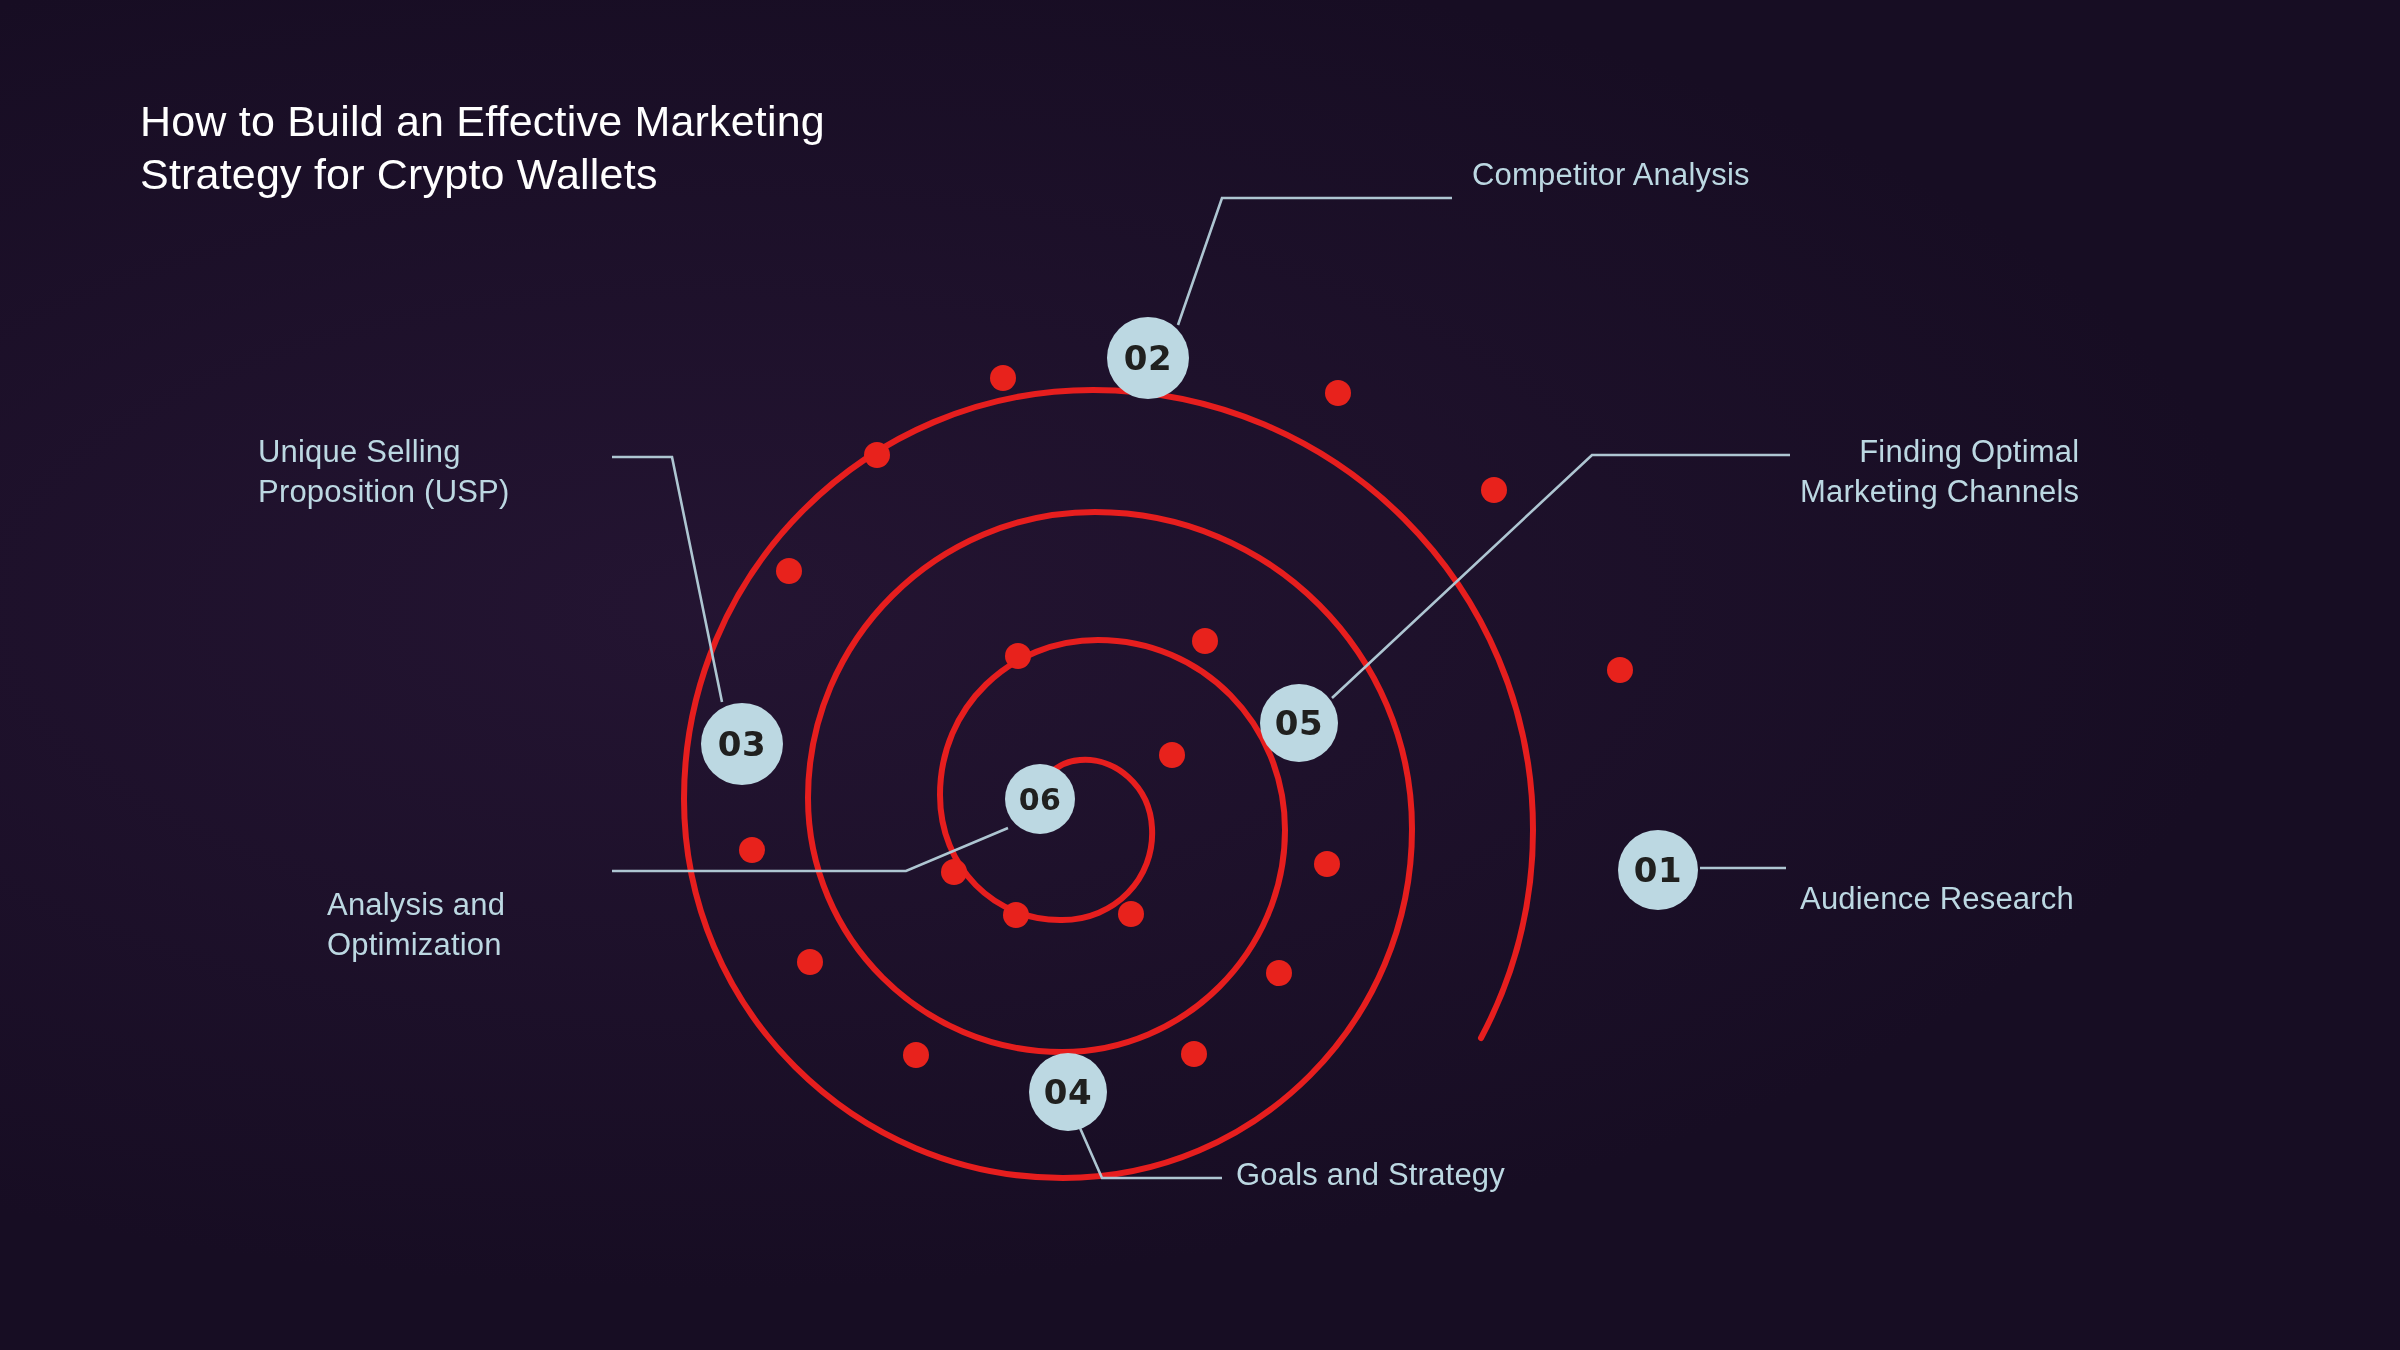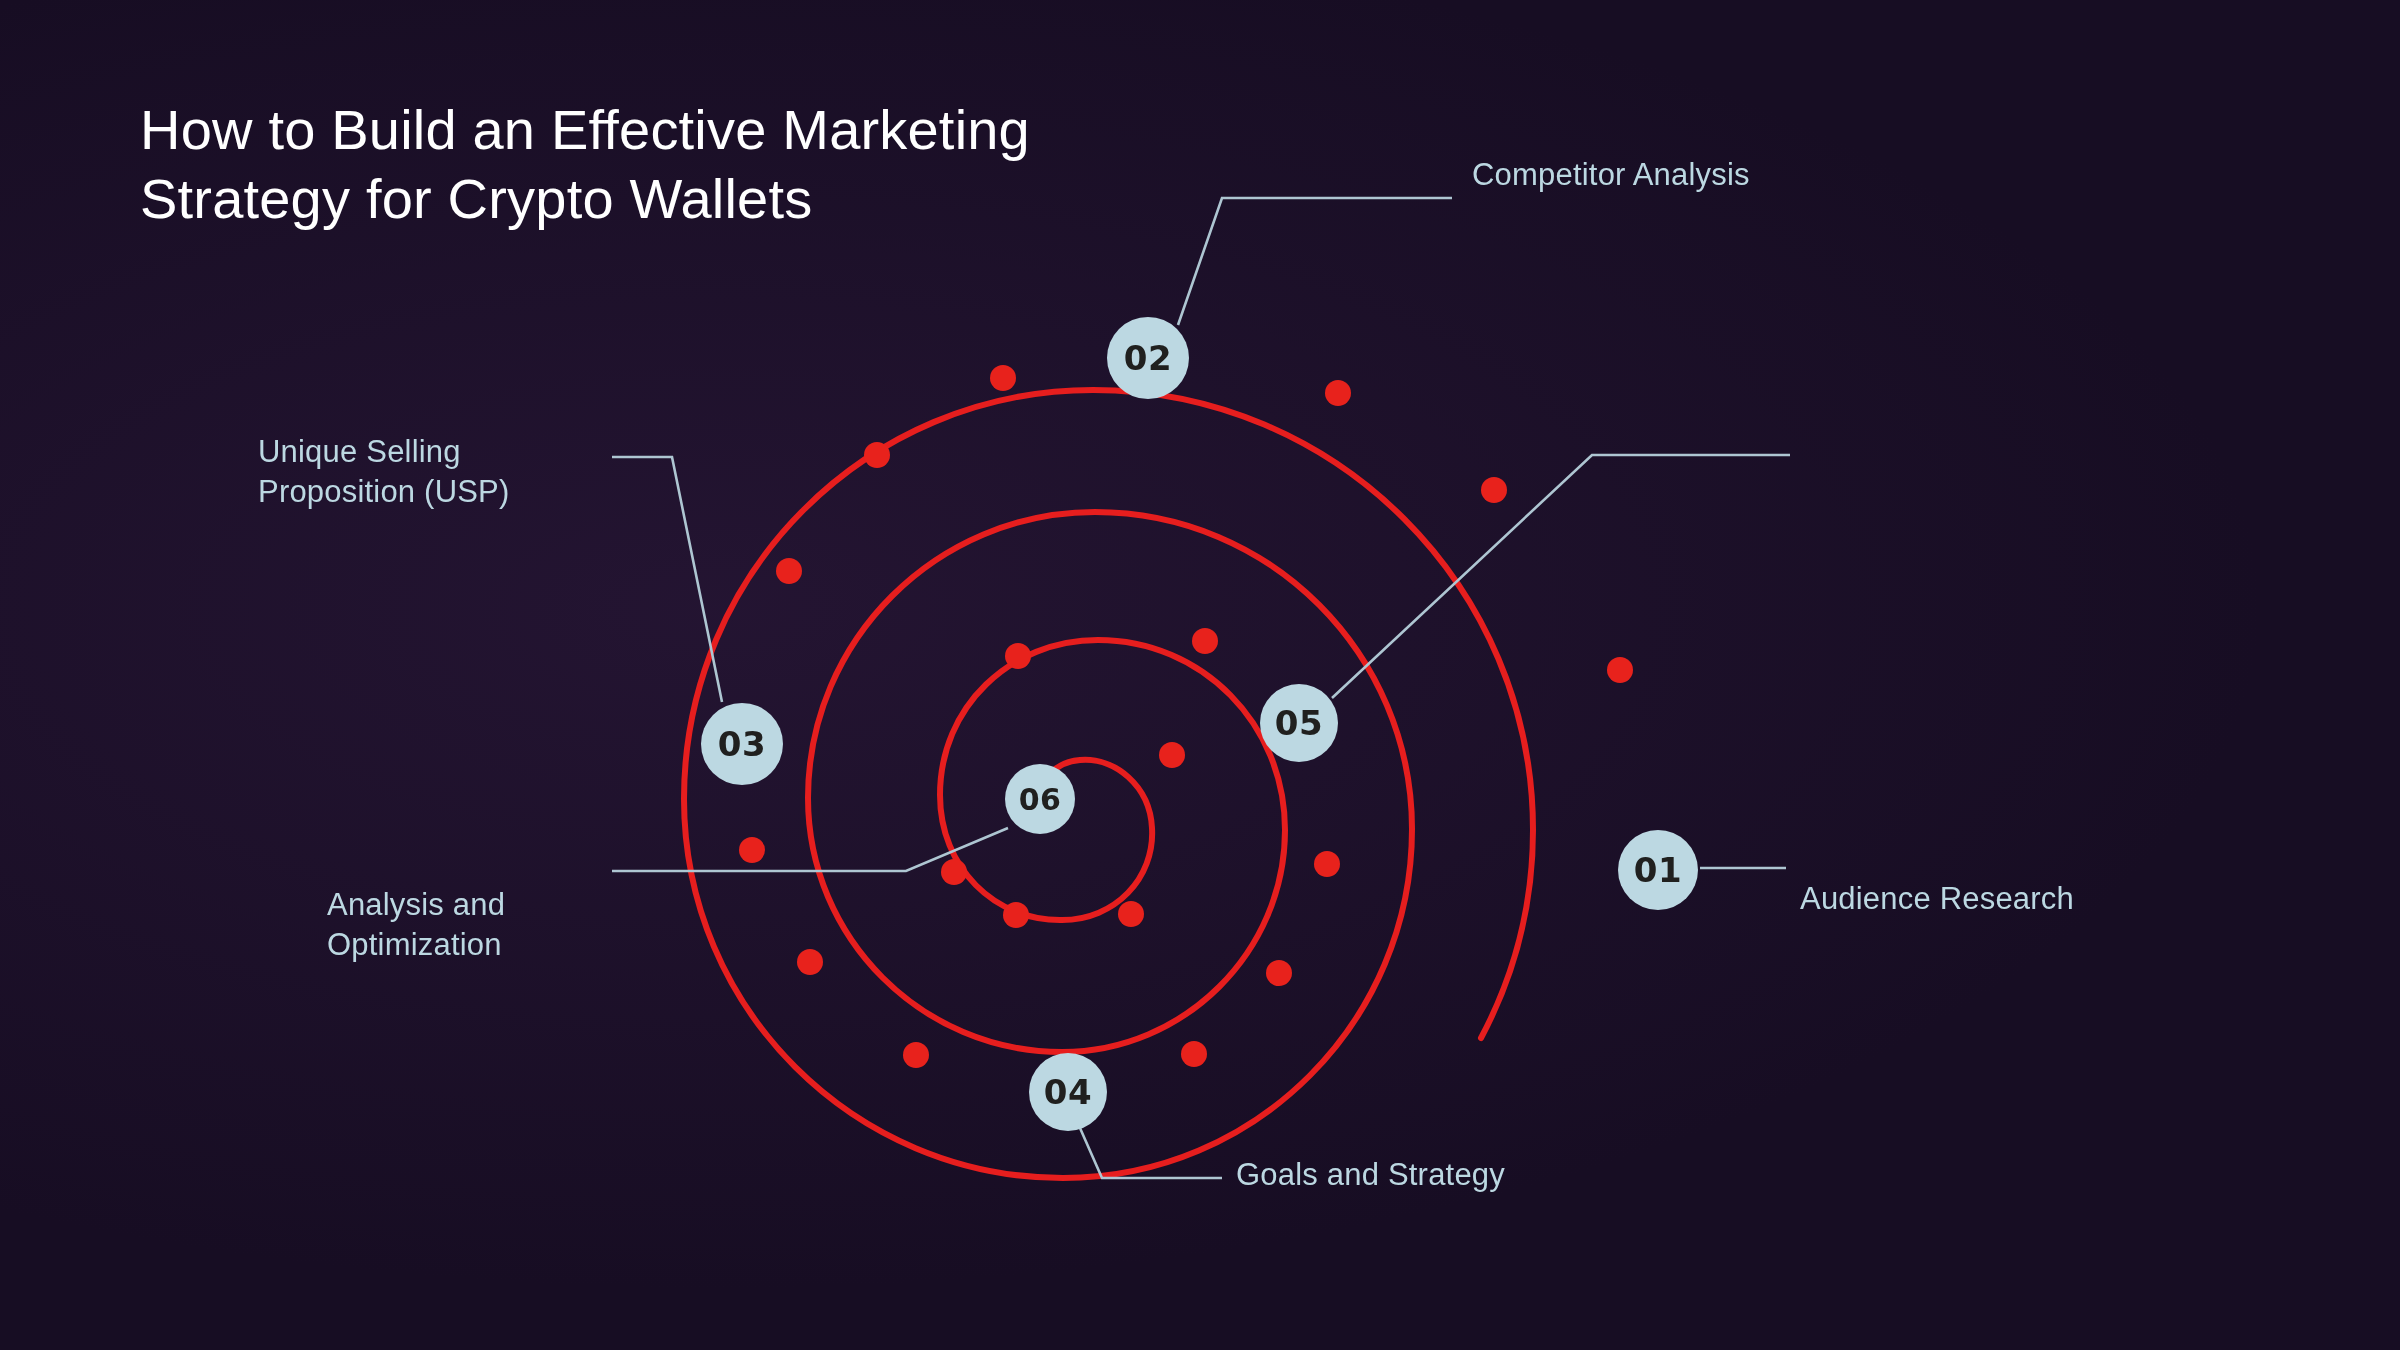--- a/index.html
+++ b/index.html
@@ -26,21 +26,21 @@
     position:absolute; inset:0;
     background: radial-gradient(ellipse at 30% 45%, rgba(46,26,62,0.55) 0%, rgba(23,13,35,0) 65%);
     pointer-events:none;
   }
   .title {
     position: absolute;
     left: 140px;
     top: 95px;
     width: 1050px;
     color: #ffffff;
-    font-size: 56px;
+    font-size: 43px;
     line-height: 1.24;
     font-weight: 400;
     letter-spacing: 0.2px;
     white-space: pre-line;
     z-index: 6;
   }
   svg#diagram {
     position: absolute;
     left: 0; top: 0;
     width: 2400px;
@@ -157,17 +157,19 @@
 
   <div class="label right" style="left:1800px; top:848px;margin-top:31px;">Audience Research</div>
 
   <div class="label right" style="left:1472px; top:155px;">Competitor Analysis</div>
 
   <div class="label left" style="left:258px; top:432px;">Unique Selling
 Proposition (USP)</div>
 
   <div class="label right" style="left:1236px; top:1155px;">Goals and Strategy</div>
 
+  <div class="label right" style="left:1800px; top:432px;">Finding Optimal
+Marketing Channels</div>
 
   <div class="label left" style="left:318px; top:885px;margin-left:9px;">Analysis and
 Optimization</div>
 
 </div>
 
 </body></html>

